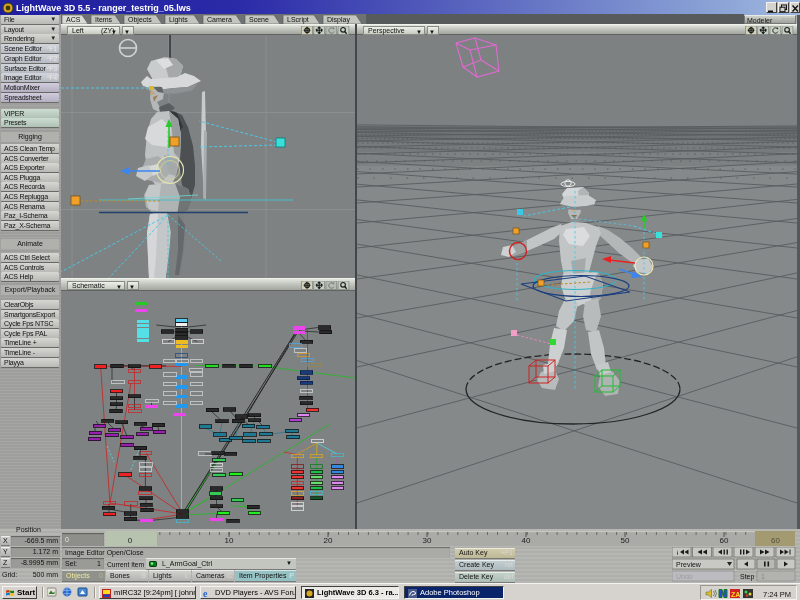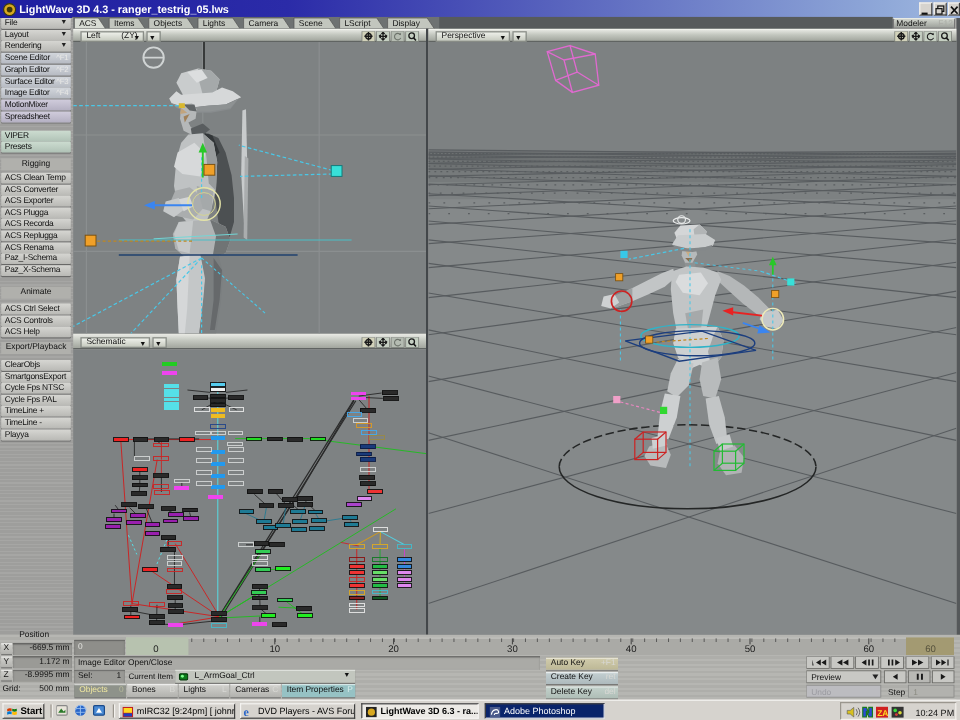--- a/index.html
+++ b/index.html
@@ -66,21 +66,21 @@
 </style>
 </head>
 <body>
 <div id="root">
 
   <div id="titlebar" class="abs">
     <svg class="abs" style="left:2px;top:2px" width="12" height="12" viewBox="0 0 12 12">
       <circle cx="6" cy="6" r="5" fill="#d8a820" stroke="#3a3a10"></circle>
       <circle cx="6" cy="6" r="2.4" fill="#403808"></circle>
     </svg>
-    <div class="ttext">LightWave 3D 4.3 - ranger_testrig_05.lws</div>
+    <div class="ttext">LightWave 3D 5.5 - ranger_testrig_05.lws</div>
     <div class="winbtn" style="left:766px"><svg width="9" height="9" viewBox="0 0 9 9" style="margin-top:1px">
           <rect x="1" y="6.5" width="5" height="1.8" fill="#111"></rect>
         </svg></div>
     <div class="winbtn" style="left:778px"><svg width="9" height="9" viewBox="0 0 9 9" style="margin-top:1px">
           <rect x="2.5" y="1" width="5" height="4.5" fill="none" stroke="#111" stroke-width="1"></rect>
           <rect x="1" y="3.2" width="5" height="4.5" fill="#d6d3ce" stroke="#111" stroke-width="1"></rect>
         </svg></div>
     <div class="winbtn" style="left:790px;width:10px"><svg width="9" height="9" viewBox="0 0 9 9" style="margin-top:1px">
           <path d="M1.5 1.5 L7 7.5 M7 1.5 L1.5 7.5" stroke="#111" stroke-width="1.4"></path>
         </svg></div>
@@ -923,16 +923,16 @@
         <path d="M1 4 h2.5 l3 -2.5 v8 l-3 -2.5 h-2.5 z" fill="#d8c020" stroke="#555" stroke-width="0.5"></path>
         <path d="M8.5 3 a4 4 0 0 1 0 5 M10 1.8 a6 6 0 0 1 0 7.4" stroke="#555" stroke-width="0.7" fill="none"></path>
         <path d="M14 1.5 l3 0 2 5 0 -5 3 0 0 8 -3 0 -2 -5 0 5 -3 0 z" fill="#2a4ad8" stroke="#1a7a1a" stroke-width="1"></path>
         <rect x="25" y="1" width="10" height="9" fill="#d02020"></rect>
         <text x="26" y="8.5" font-size="7" font-weight="bold" fill="#ffd820" font-family="Liberation Sans, sans-serif">ZA</text>
         <rect x="38" y="1" width="10" height="9" fill="#333"></rect>
         <circle cx="41" cy="4" r="1.5" fill="#3ad83a"></circle>
           <circle cx="45" cy="6" r="1.5" fill="#d8d83a"></circle>
           <circle cx="42" cy="7.5" r="1.2" fill="#d83a3a"></circle>
       </svg>
-      <div class="lab" style="left:62px;top:4px;font-size:7.5px">10:24 PM</div>
+      <div class="lab" style="left:62px;top:4px;font-size:7.5px">7:24 PM</div>
     </div>
   </div>
 </div>
 
 </body></html>

